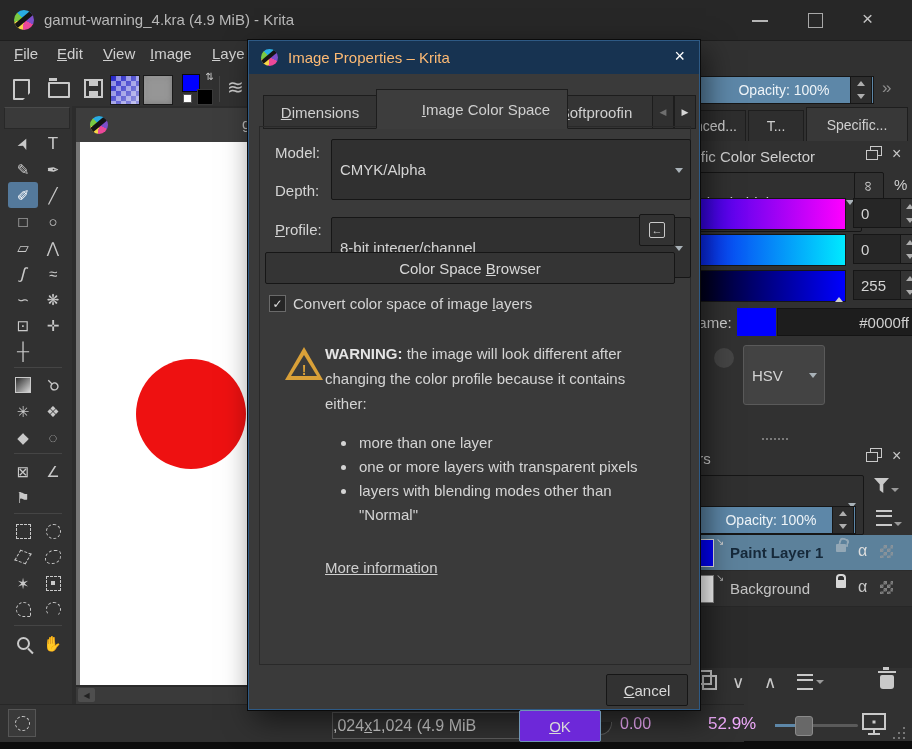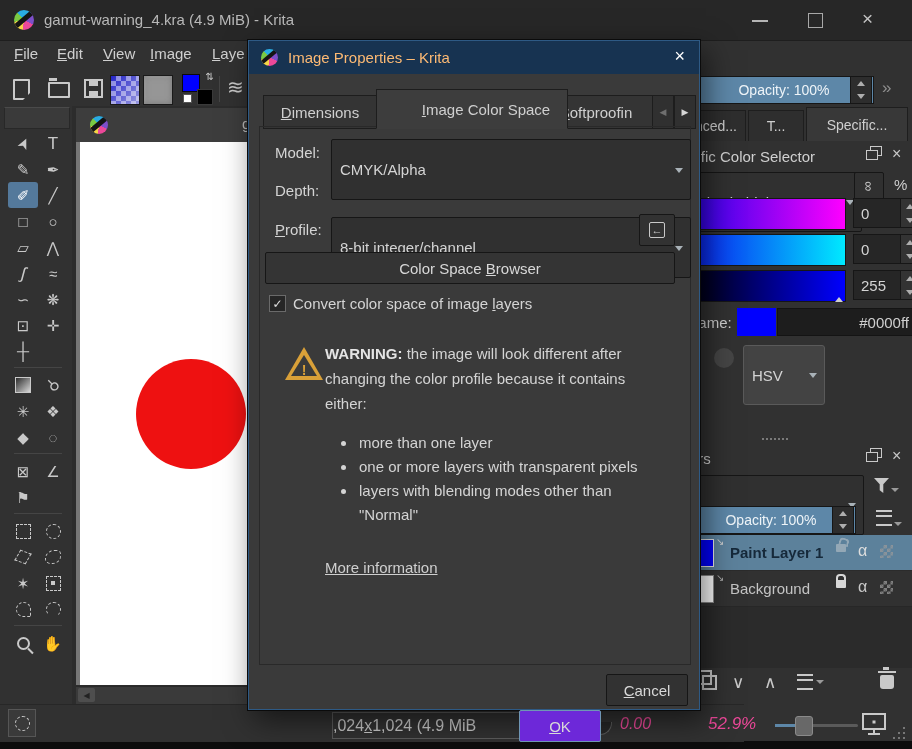--- a/index.html
+++ b/index.html
@@ -148,21 +148,21 @@
   
   .statusbar{left:0;top:704px;width:744px;height:37px;background:#313131;border-top:1px solid #272727;z-index:3;}
   .selmode-box{position:absolute;left:8px;top:4px;width:26px;height:26px;background:#3a3a3a;border:1px solid #565656;
     display:flex;align-items:center;justify-content:center;}
   .selmode-box .ci{width:13px;height:13px;border:1px dashed #cfcfcf;border-radius:50%;}
   .dims-box{position:absolute;left:332px;top:7px;width:245px;height:25px;border:1px solid #5a5a5a;
     display:flex;align-items:center;overflow:hidden;white-space:nowrap;font-size:16px;color:#c8c8c8;}
   .i-angle{position:absolute;left:586px;top:17px;width:24px;height:12px;background:#262626;
     border:1px solid #5a5a5a;border-top:none;border-radius:0 0 12px 12px;}
   .angle-arrow{position:absolute;left:588px;top:2px;font-size:13px;color:#cfcfcf;}
-  .status-num{position:absolute;font-size:16px;color:#ec4899;font-style:italic;}
+  .status-num{position:absolute;font-size:16px;color:#f0abfc;}
   .zslider-track{position:absolute;left:775px;top:19px;width:83px;height:3px;background:#5a5a5a;border-radius:2px;}
   .zslider-fill{position:absolute;left:775px;top:19px;width:22px;height:3px;background:#5d87a8;}
   .zslider-handle{position:absolute;left:795px;top:11px;width:16px;height:18px;background:#686868;
     border:1px solid #8a8a8a;border-radius:3px;}
   .i-monitor{position:absolute;left:862px;top:8px;width:20px;height:13px;border:2px solid #c9c9c9;}
   .i-monitor::before{content:"";position:absolute;left:50%;bottom:-5px;transform:translateX(-50%);width:2px;height:3px;background:#c9c9c9;}
   .i-monitor::after{content:"";position:absolute;left:50%;bottom:-7px;transform:translateX(-50%);width:12px;height:2px;background:#c9c9c9;}
   .i-monitor .dot{position:absolute;left:50%;top:50%;transform:translate(-50%,-50%);width:3px;height:3px;background:#c9c9c9;}
   .grip{position:absolute;left:893px;top:22px;width:14px;height:14px;}
   .grip i{position:absolute;width:2px;height:2px;background:#777;}

